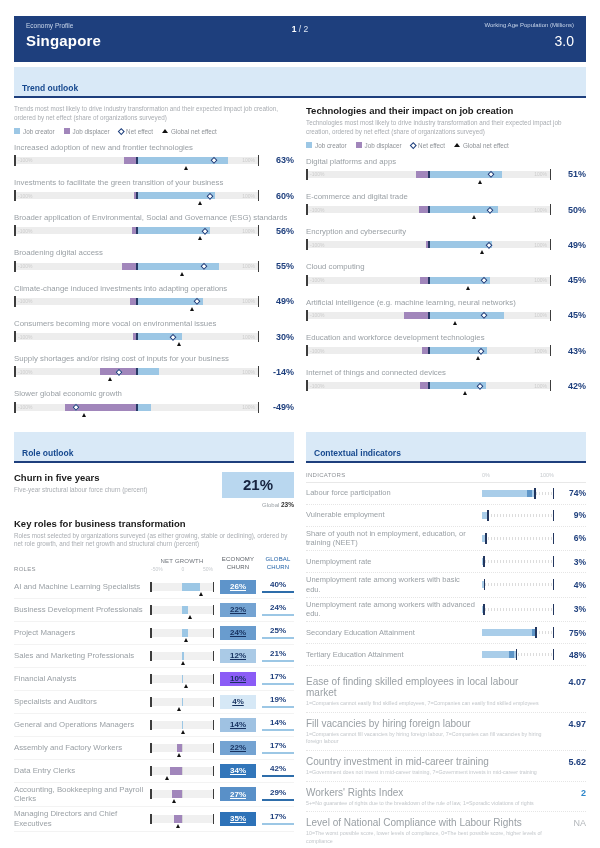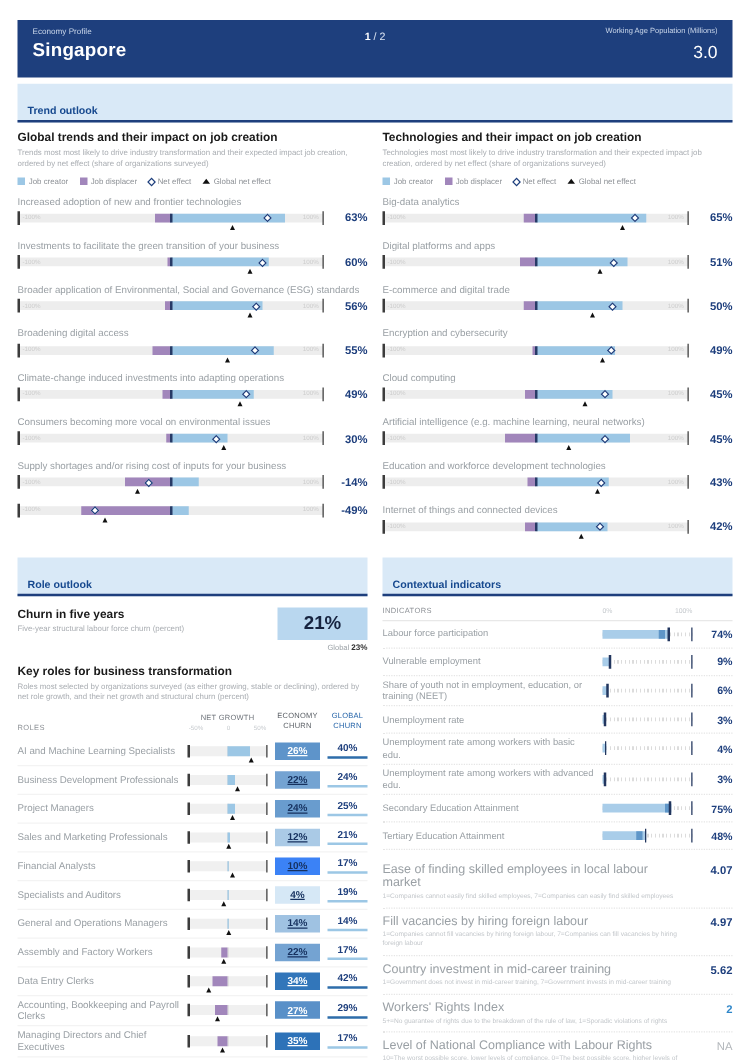--- a/index.html
+++ b/index.html
@@ -134,21 +134,20 @@
     <div class="hdr-right">
       <div class="hdr-pop-label">Working Age Population (Millions)</div>
       <div class="hdr-pop-value">3.0</div>
     </div>
   </div>
 
   <div class="band full">Trend outlook</div>
 
   <div class="cols">
     <div class="col">
-      <div class="p-title">Global trends and their impact on job creation</div>
       <div class="p-sub">Trends most most likely to drive industry transformation and their expected impact job creation, ordered by net effect (share of organizations surveyed)</div>
       <div class="legend">
         <span class="leg-item">
             <span class="sw sw-creator"></span>
             <span>Job creator</span>
           </span>
         <span class="leg-item">
             <span class="sw sw-displacer"></span>
             <span>Job displacer</span>
           </span>
@@ -268,20 +267,21 @@
         <div class="seg seg-c" style="left: 50%; width: 9%;"></div>
         <div class="zero-line"></div>
         <div class="diamond" style="left: 43%;"></div>
         <div class="gtri" style="left: 39%;"></div>
       </div>
       <div class="t-val">-14%</div>
     </div>
   </div>
 
   <div class="t-item">
+    <div class="t-label">Slower global economic growth</div>
     <div class="t-row">
       <div class="t-track">
         <span class="t-min">-100%</span>
         <span class="t-max">100%</span>
         <div class="seg seg-d" style="left: 21%; width: 29%;"></div>
         <div class="seg seg-c" style="left: 50%; width: 6%;"></div>
         <div class="zero-line"></div>
         <div class="diamond" style="left: 25.5%;"></div>
         <div class="gtri" style="left: 28.5%;"></div>
       </div>
@@ -306,35 +306,20 @@
         <span class="leg-item">
             <span class="sw-diamond"></span>
             <span>Net effect</span>
           </span>
         <span class="leg-item">
             <span class="sw-tri"></span>
             <span>Global net effect</span>
           </span>
       </div>
       <div>
-  <div class="t-item">
-    <div class="t-label">Big-data analytics</div>
-    <div class="t-row">
-      <div class="t-track">
-        <span class="t-min">-100%</span>
-        <span class="t-max">100%</span>
-        <div class="seg seg-d" style="left: 46%; width: 4%;"></div>
-        <div class="seg seg-c" style="left: 50%; width: 36%;"></div>
-        <div class="zero-line"></div>
-        <div class="diamond" style="left: 82.5%;"></div>
-        <div class="gtri" style="left: 78.5%;"></div>
-      </div>
-      <div class="t-val">65%</div>
-    </div>
-  </div>
 
   <div class="t-item">
     <div class="t-label">Digital platforms and apps</div>
     <div class="t-row">
       <div class="t-track">
         <span class="t-min">-100%</span>
         <span class="t-max">100%</span>
         <div class="seg seg-d" style="left: 45%; width: 5%;"></div>
         <div class="seg seg-c" style="left: 50%; width: 30%;"></div>
         <div class="zero-line"></div>
@@ -523,21 +508,21 @@
     <div class="r-global" style="border-bottom-color: rgb(156, 199, 229);">21%</div>
   </div>
 
   <div class="role-row">
     <div class="r-name">Financial Analysts</div>
     <div class="r-track">
       <div class="r-zero"></div>
       <div class="r-seg" style="left: 50%; width: 2%; background: rgb(156, 199, 229);"></div>
       <div class="r-tri" style="left: 57%;"></div>
     </div>
-    <div class="r-badge" style="background: #3b82f6; color: rgb(22, 49, 95);">10%</div>
+    <div class="r-badge" style="background: #8b5cf6; color: rgb(22, 49, 95);">10%</div>
     <div class="r-global" style="border-bottom-color: rgb(156, 199, 229);">17%</div>
   </div>
 
   <div class="role-row">
     <div class="r-name">Specialists and Auditors</div>
     <div class="r-track">
       <div class="r-zero"></div>
       <div class="r-seg" style="left: 50%; width: 1%; background: rgb(156, 199, 229);"></div>
       <div class="r-tri" style="left: 46%;"></div>
     </div>

